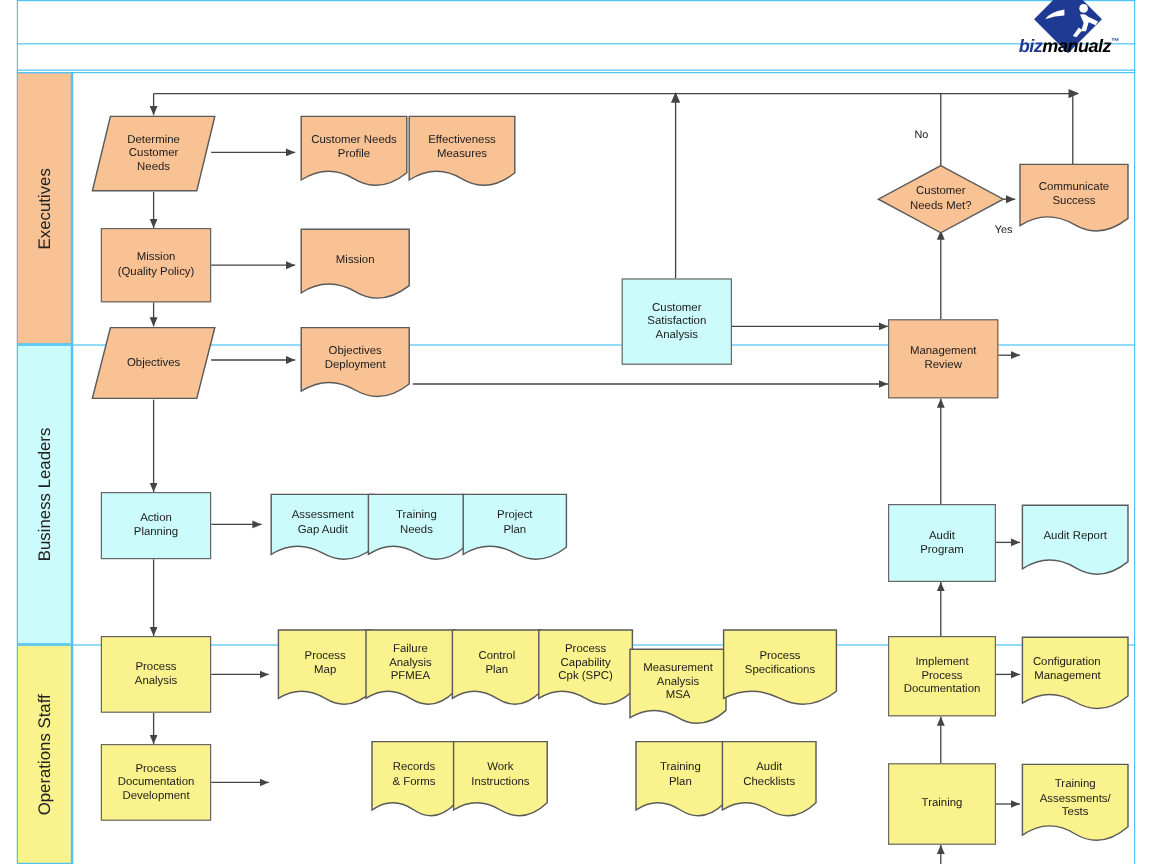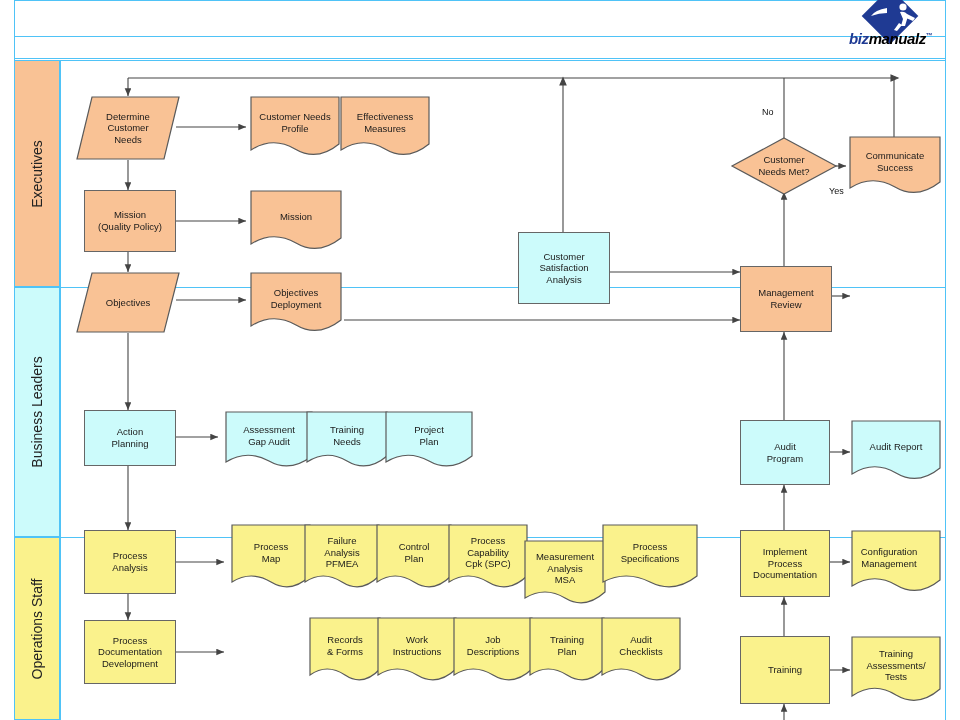--- a/index.html
+++ b/index.html
@@ -347,27 +347,20 @@
     <div class="dctxt" style="white-space:pre-line;">Records
 &amp; Forms</div>
   </div>
   <div class="node doc" style="left:377px;top:617px;width:80px;height:66px;">
     <svg class="shape" width="80" height="66" viewBox="0 0 80 66">
       <path d="M1,1 H79 V52 Q60,70 40,58 Q20,46 1,58 Z" fill="#FAF28C" stroke="#5a5a5a" stroke-width="1.2"></path>
     </svg>
     <div class="dctxt" style="white-space:pre-line;">Work
 Instructions</div>
   </div>
-  <div class="node doc" style="left:453px;top:617px;width:80px;height:66px;">
-    <svg class="shape" width="80" height="66" viewBox="0 0 80 66">
-      <path d="M1,1 H79 V52 Q60,70 40,58 Q20,46 1,58 Z" fill="#FAF28C" stroke="#5a5a5a" stroke-width="1.2"></path>
-    </svg>
-    <div class="dctxt" style="white-space:pre-line;">Job
-Descriptions</div>
-  </div>
   <div class="node doc" style="left:529px;top:617px;width:76px;height:66px;">
     <svg class="shape" width="76" height="66" viewBox="0 0 76 66">
       <path d="M1,1 H75 V52 Q57,70 38,58 Q19,46 1,58 Z" fill="#FAF28C" stroke="#5a5a5a" stroke-width="1.2"></path>
     </svg>
     <div class="dctxt" style="white-space:pre-line;">Training
 Plan</div>
   </div>
   <div class="node doc" style="left:601px;top:617px;width:80px;height:66px;">
     <svg class="shape" width="80" height="66" viewBox="0 0 80 66">
       <path d="M1,1 H79 V52 Q60,70 40,58 Q20,46 1,58 Z" fill="#FAF28C" stroke="#5a5a5a" stroke-width="1.2"></path>
@@ -375,21 +368,21 @@
     <div class="dctxt" style="white-space:pre-line;">Audit
 Checklists</div>
   </div>
 
   <div class="node proc" style="left:740px;top:530px;width:90px;height:67px;background:#FAF28C;">
     <div style="white-space:pre-line;">Implement
 Process
 Documentation</div>
   </div>
 
-  <div class="node doc" style="left:851px;top:530px;width:76px;height:64px;">
+  <div class="node doc" style="left:851px;top:530px;width:76px;height:64px;text-align:right;">
     <svg class="shape" width="90" height="64" viewBox="0 0 90 64">
       <path d="M1,1 H89 V50 Q67,68 45,55 Q23,42 1,56 Z" fill="#FAF28C" stroke="#5a5a5a" stroke-width="1.2"></path>
     </svg>
     <div class="dctxt" style="white-space:pre-line;">Configuration
 Management</div>
   </div>
 
   <div class="node proc" style="left:740px;top:636px;width:90px;height:68px;background:#FAF28C;">
     <div>Training</div>
   </div>

